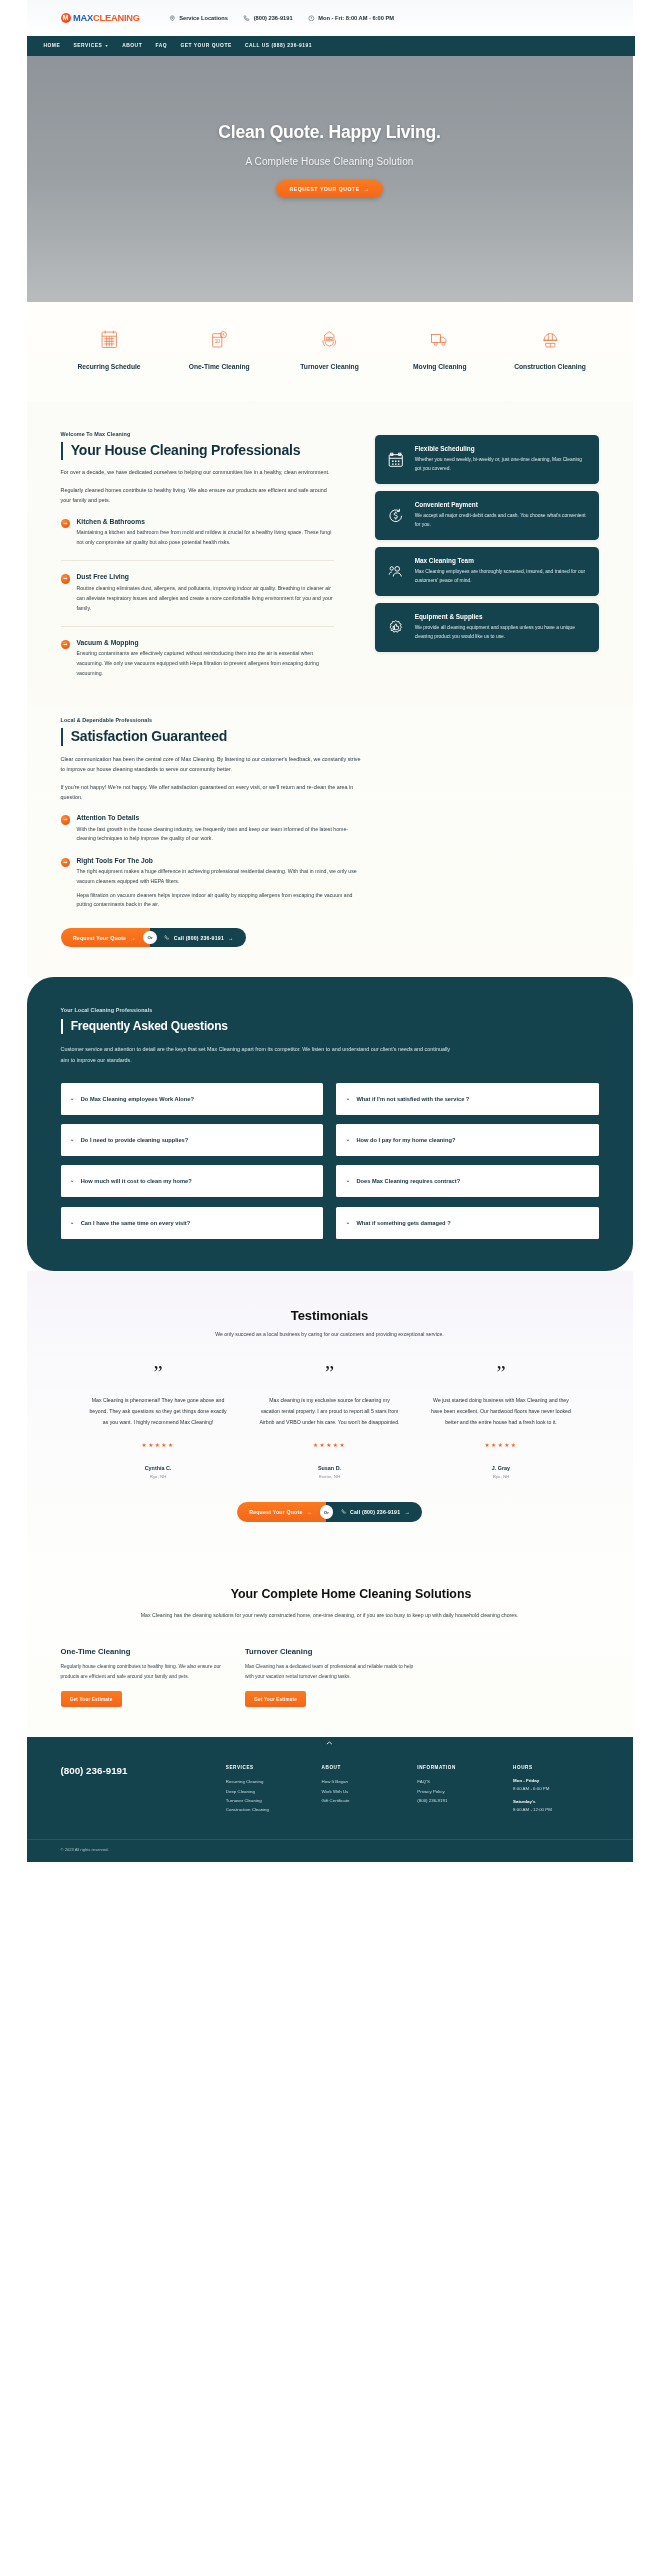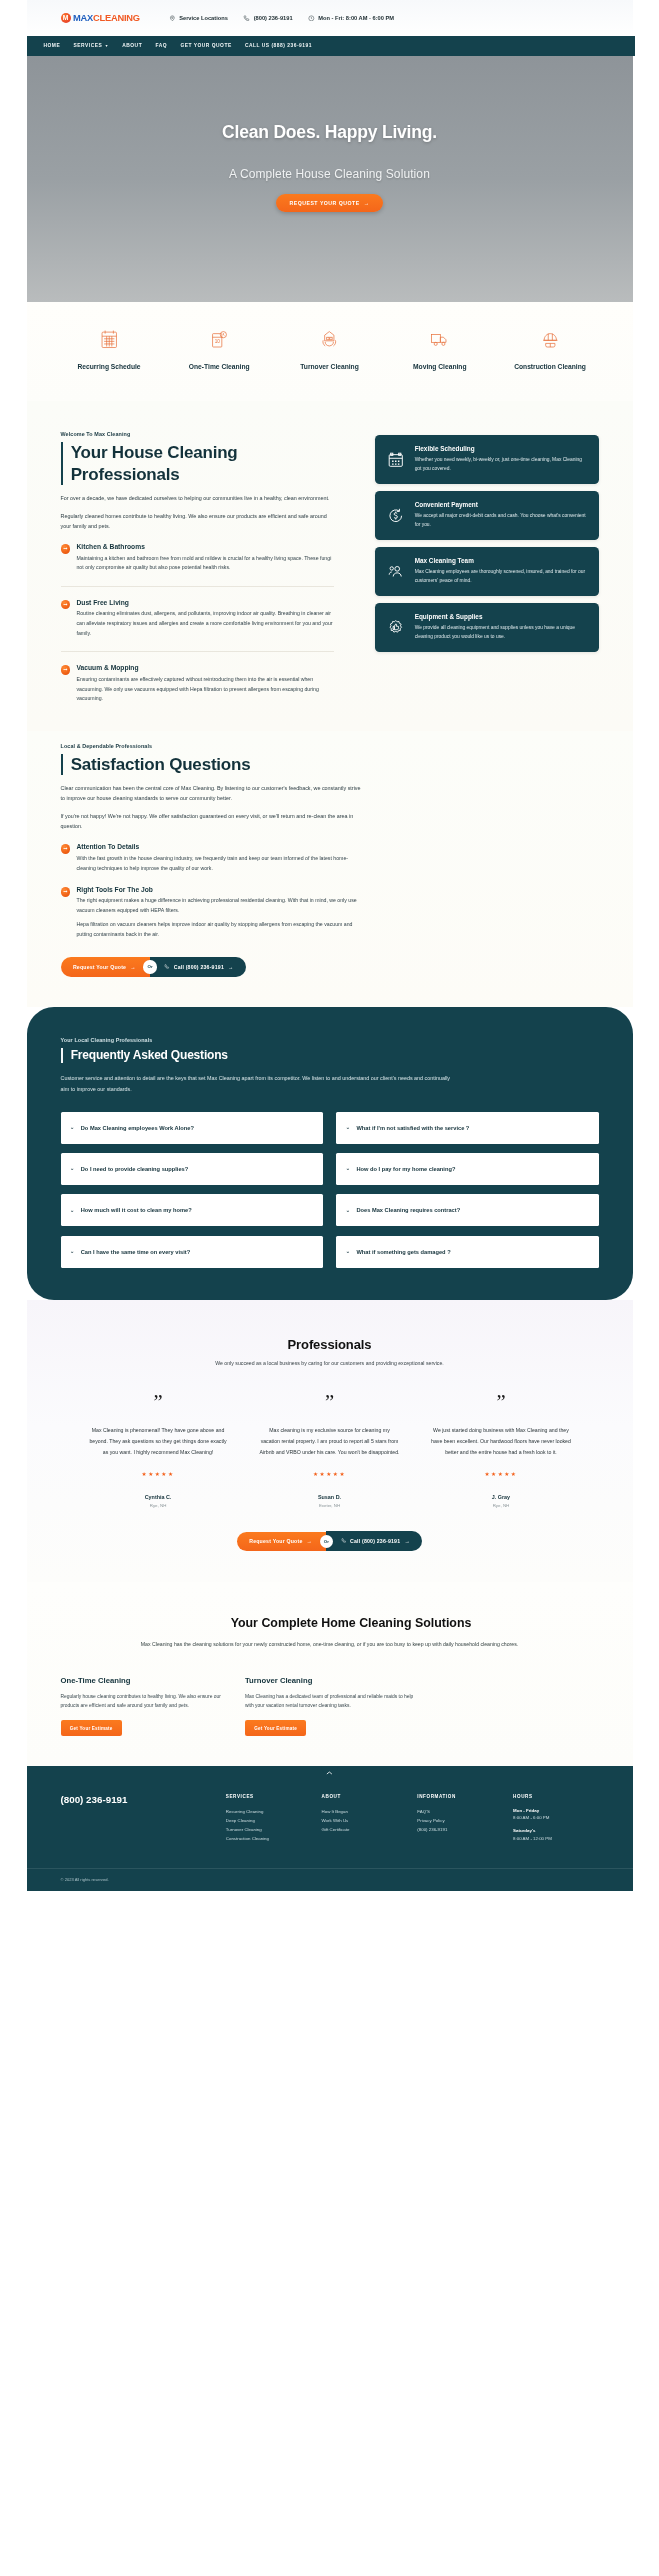--- a/index.html
+++ b/index.html
@@ -56,21 +56,21 @@
     background: linear-gradient(180deg,#8e9499 0%, #9aa0a4 50%, #b9bcbd 100%);
     display: flex; flex-direction: column; align-items: center;
     justify-content: flex-start; padding-top: 66px;
     position: relative; overflow: hidden;
   }
   .hero h1 {
     font-size: 17.5px; color: #ffffff; font-weight: bold;
     letter-spacing: -0.2px; text-shadow: 0 1px 3.1px rgba(0,0,0,.25);
   }
   .hero .sub {
-    margin-top: 24px; font-size: 12px; color: #f0f2f3;
+    margin-top: 13px; font-size: 10px; color: #f0f2f3;
     letter-spacing: 0.1px; text-shadow: 0 0.5px 2.1px rgba(0,0,0,.2);
   }
   .btn-orange {
     margin-top: 13.4px;
     background: linear-gradient(180deg,#fb7a1e 0%, #f4661a 100%);
     color: #fff; border: none; border-radius: 11.3px;
     font-size: 5.2px; font-weight: bold; letter-spacing: 0.5px;
     padding: 6.2px 13.4px; text-transform: uppercase; cursor: pointer;
     box-shadow: 0 1.5px 4.1px rgba(0,0,0,.2);
     display: inline-flex; align-items: center; gap: 4.1px;
@@ -97,21 +97,21 @@
   .about-grid { display: flex; gap: 41px; padding: 0 34px; }
   .about-left { width: 289px; }
   .about-right { width: 237px; padding-top: 4.1px; }
 
   .eyebrow { font-size: 5.4px; font-weight: bold; color: #1b3a43; letter-spacing: 0.1px; }
   .h2-bar {
     margin-top: 5.2px; padding-left: 8.2px;
     border-left: 2.1px solid #14424d;
   }
   .h2-bar h2 {
-    font-size: 17px; line-height: 1.27; color: #13323b;
+    font-size: 14px; line-height: 1.27; color: #13323b;
     font-weight: bold; letter-spacing: -0.2px;
   }
   .body-p { font-size: 5.4px; line-height: 1.85; color: #2c3c42; margin-top: 7.7px; }
 
   .feat { display: flex; gap: 6.2px; margin-top: 12.4px; }
   .arrow-badge {
     flex: 0 0 auto; width: 9.8px; height: 9.8px; border-radius: 50%;
     background: radial-gradient(circle at 35% 30%, #ff8b36 0%, #ef5f14 65%, #d94f0c 100%);
     display: flex; align-items: center; justify-content: center;
     color: #fff; font-size: 5.2px; line-height: 1; margin-top: 1px;
@@ -305,21 +305,21 @@
       <a href="#">
           <span>GET YOUR QUOTE</span>
         </a>
       <a href="#">
           <span>CALL US (888) 236-9191</span>
         </a>
     </nav>
   </div>
 
   <section class="hero">
-    <h1>Clean Does. Happy Living.</h1>
+    <h1>Clean Quote. Happy Living.</h1>
     <div class="sub">A Complete House Cleaning Solution</div>
     <button class="btn-orange">
       <span>REQUEST YOUR QUOTE</span>
       <span>→</span>
     </button>
   </section>
 
   <section class="strip">
     <div class="strip-row">
       <div class="strip-item">
@@ -481,21 +481,21 @@
           </div>
         </div>
       </div>
     </div>
   </section>
 
   <section class="satisfaction">
     <div class="sat-inner">
       <div class="eyebrow">Local &amp; Dependable Professionals</div>
       <div class="h2-bar">
-          <h2>Satisfaction Questions</h2>
+          <h2>Satisfaction Guaranteed</h2>
         </div>
       <p class="body-p">Clear communication has been the central core of Max Cleaning. By listening to our customer's feedback, we constantly strive to improve our house cleaning standards to serve our community better.</p>
       <p class="body-p">If you're not happy! We're not happy. We offer satisfaction guaranteed on every visit, or we'll return and re-clean the area in question.</p>
 
       <div class="feat">
         <span class="arrow-badge">➞</span>
         <div>
           <h3>Attention To Details</h3>
           <p>With the fast growth in the house cleaning industry, we frequently train and keep our team informed of the latest home-cleaning techniques to help improve the quality of our work.</p>
         </div>
@@ -567,21 +567,21 @@
         <span class="faq-q">Can I have the same time on every visit?</span>
       </div>
       <div class="faq-item">
         <span class="faq-chev">⌄</span>
         <span class="faq-q">What if something gets damaged ?</span>
       </div>
     </div>
   </section>
 
   <section class="testi">
-    <h2>Professionals</h2>
+    <h2>Testimonials</h2>
     <div class="testi-sub">We only succeed as a local business by caring for our customers and providing exceptional service.</div>
     <div class="testi-grid">
       <div class="testi-card">
         <div class="quote-glyph">”</div>
         <div class="testi-text">Max Cleaning is phenomenal! They have gone above and beyond. They ask questions so they get things done exactly as you want. I highly recommend Max Cleaning!</div>
         <div class="stars">★★★★★</div>
         <div class="testi-name">Cynthia C.</div>
         <div class="testi-loc">Rye, NH</div>
       </div>
       <div class="testi-card">

